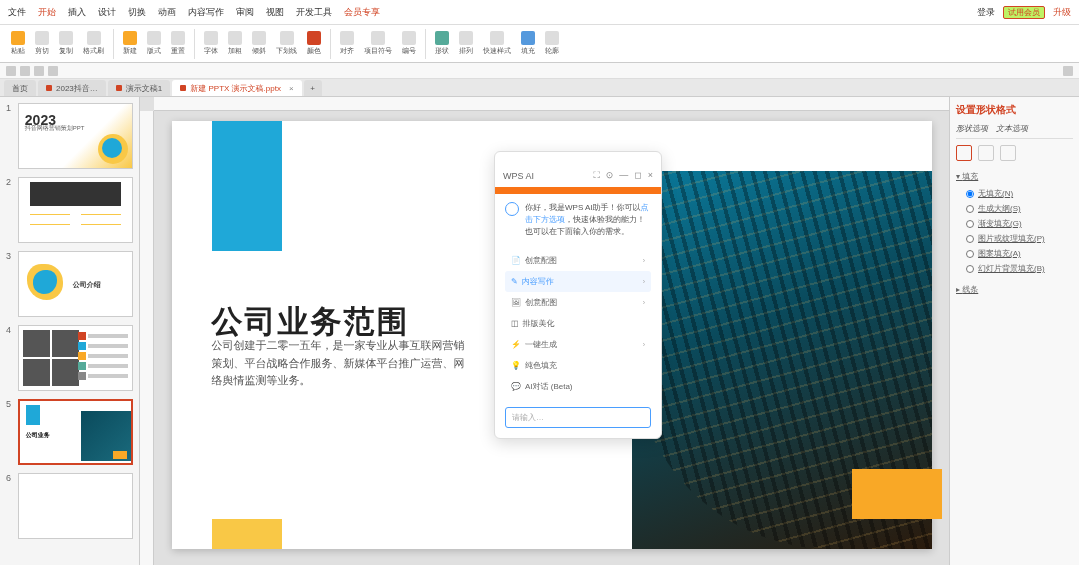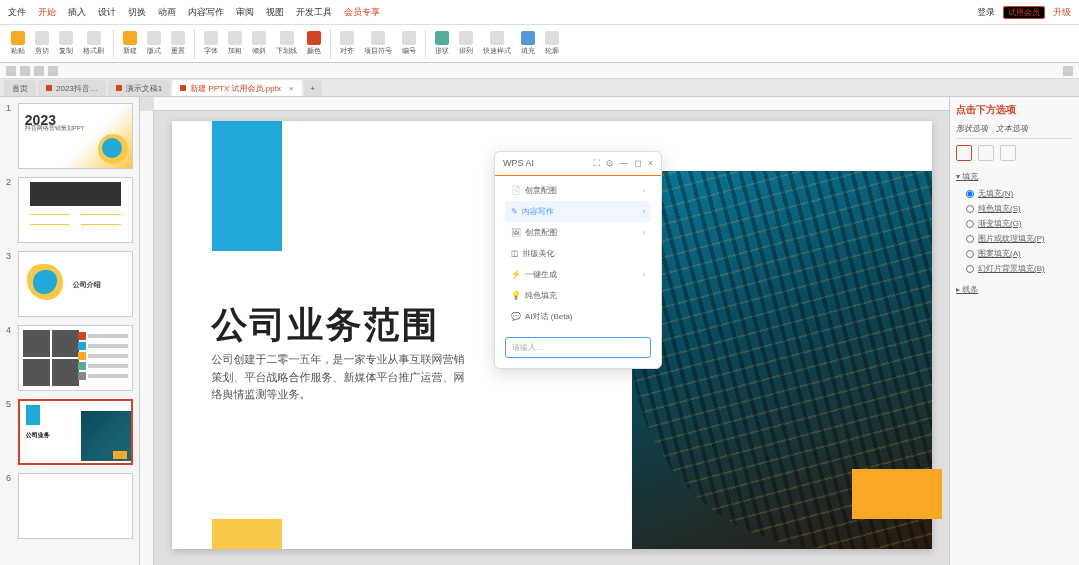--- a/index.html
+++ b/index.html
@@ -2,21 +2,21 @@
 <html><head>
 <meta charset="utf-8">
 <style>
 * { margin: 0; padding: 0; box-sizing: border-box; font-family: "Microsoft YaHei", sans-serif; }
 body { width: 1079px; height: 565px; background: #f0f0f0; overflow: hidden; font-size: 10px; }
 
 
 .menubar { height: 18px; background: #fff; display: flex; align-items: center; padding: 12px 8px; gap: 12px; font-size: 9px; color: #333; border-bottom: 1px solid #ddd; }
 .menubar .active { color: #d14424; }
 .menubar-right { margin-left: auto; display: flex; gap: 8px; align-items: center; }
-.menubar-right .badge { background: #000000; border: 1px solid #d14424; color: #d14424; padding: 0 4px; border-radius: 2px; font-size: 8px; }
+.menubar-right .badge { background: #bef264; border: 1px solid #d14424; color: #d14424; padding: 0 4px; border-radius: 2px; font-size: 8px; }
 
 
 .ribbon { height: 38px; background: #fff; border-bottom: 1px solid #ccc; display: flex; align-items: center; padding: 2px 8px; gap: 4px; overflow: hidden; }
 .ribbon-btn { display: flex; flex-direction: column; align-items: center; justify-content: center; padding: 2px 3px; font-size: 7px; color: #555; cursor: pointer; }
 .ribbon-btn .ico { width: 14px; height: 14px; background: #ddd; border-radius: 2px; margin-bottom: 1px; }
 .ribbon-sep { width: 1px; height: 30px; background: #ddd; margin: 0 2px; }
 
 
 .qat { height: 16px; background: #f8f8f8; border-bottom: 1px solid #ddd; display: flex; align-items: center; padding: 0 6px; gap: 4px; }
 .qat .qico { width: 10px; height: 10px; background: #ccc; border-radius: 1px; }
@@ -68,30 +68,30 @@
 .thumb5 .t-rect-yel { position: absolute; right: 4px; bottom: 4px; width: 14px; height: 8px; background: #f9a826; }
 
 
 .canvas-wrap { flex: 1; background: #e0e0e0; position: relative; overflow: hidden; }
 .ruler-h { position: absolute; top: 0; left: 14px; right: 0; height: 14px; background: #f8f8f8; border-bottom: 1px solid #ccc; font-size: 6px; color: #888; }
 .ruler-v { position: absolute; top: 14px; left: 0; width: 14px; bottom: 0; background: #f8f8f8; border-right: 1px solid #ccc; }
 .canvas-inner { position: absolute; top: 14px; left: 14px; right: 0; bottom: 0; overflow: auto; display: flex; justify-content: center; padding-top: 10px; }
 
 .slide { width: 760px; height: 428px; background: #fff; box-shadow: 0 2px 8px rgba(0,0,0,0.2); position: relative; flex-shrink: 0; }
 .slide .blue-rect { position: absolute; left: 40px; top: 0; width: 70px; height: 130px; background: #1fa8d8; }
-.slide .heading { position: absolute; left: 40px; top: 180px; font-size: 36px; font-weight: 900; color: #222; letter-spacing: 2px; }
-.slide .body { position: absolute; left: 40px; top: 230px; width: 260px; font-size: 11px; color: #555; line-height: 1.6; }
+.slide .heading { position: absolute; left: 40px; top: 180px; font-size: 31px; font-weight: 900; color: #222; letter-spacing: 2px; }
+.slide .body { position: absolute; left: 40px; top: 216px; width: 260px; font-size: 11px; color: #555; line-height: 1.6; }
 .slide .building { position: absolute; right: 0; top: 50px; width: 300px; height: 378px; background: linear-gradient(160deg, #0a7a9c 0%, #0a4a5c 40%, #2a1a0c 100%); overflow: hidden; }
 .slide .building::before { content: ''; position: absolute; inset: 0; background: repeating-linear-gradient(75deg, transparent 0 8px, rgba(0,0,0,0.3) 8px 12px), repeating-linear-gradient(-15deg, transparent 0 14px, rgba(255,200,100,0.15) 14px 16px); border-radius: 0 0 0 200px; }
 .slide .yellow-rect { position: absolute; right: -10px; bottom: 30px; width: 90px; height: 50px; background: #f9a826; }
 .slide .yellow-rect2 { position: absolute; left: 40px; bottom: 0; width: 70px; height: 30px; background: #f9c846; }
 
 
 .ai-panel { position: absolute; left: 340px; top: 40px; width: 168px; background: #fff; border: 1px solid #ddd; border-radius: 6px; box-shadow: 0 4px 16px rgba(0,0,0,0.15); z-index: 100; font-size: 9px; }
-.ai-head { display: flex; align-items: flex-start; justify-content: space-between; padding: 6px 8px; border-bottom: 1px solid #f97316; }
+.ai-head { display: flex; align-items: flex-end; justify-content: space-between; padding: 6px 8px; border-bottom: 7px solid #f97316; margin-top: 12px; }
 .ai-head-title { font-size: 9px; color: #666; }
 .ai-head-icons { display: flex; gap: 6px; font-size: 9px; color: #888; }
 .ai-head-icons span { cursor: pointer; }
 .ai-msg { padding: 8px 10px; display: flex; gap: 6px; }
 .ai-msg .avatar { width: 14px; height: 14px; border-radius: 50%; border: 1px solid #4a9eff; flex-shrink: 0; }
 .ai-msg .txt { font-size: 8px; color: #555; line-height: 1.5; }
 .ai-msg .txt .hl { color: #4a9eff; }
 .ai-sub { padding: 4px 10px 8px 30px; font-size: 8px; color: #888; display: flex; align-items: center; gap: 4px; }
 .ai-sub .ring { width: 10px; height: 10px; border: 1px solid #4a9eff; border-radius: 50%; }
 .ai-options { padding: 4px 10px; }
@@ -237,21 +237,21 @@
   <div class="doctab">
       <div class="dot"></div>
       <span>2023抖音…</span>
     </div>
   <div class="doctab">
       <div class="dot"></div>
       <span>演示文稿1</span>
     </div>
   <div class="doctab active">
       <div class="dot"></div>
-      <span>新建 PPTX 试用会员.pptx</span>
+      <span>新建 PPTX 演示文稿.pptx</span>
       <span style="margin-left:4px;color:#888">×</span>
     </div>
   <div class="doctab" style="width:18px;justify-content:center">+</div>
 </div>
 
 <div class="main">
 
   <div class="slidepanel">
     <div class="thumb-row">
         <div class="thumb-num">1</div>
@@ -345,20 +345,24 @@
         <div class="ai-head">
           <span class="ai-head-title">WPS AI</span>
           <div class="ai-head-icons">
             <span>⛶</span>
             <span>⊙</span>
             <span>—</span>
             <span>◻</span>
             <span>×</span>
           </div>
         </div>
+        <div class="ai-msg">
+          <div class="avatar"></div>
+          <div class="txt"><span>你好，我是WPS AI助手！你可以</span><span class="hl">点击下方选项</span><span>，快速体验我的能力！也可以在下面输入你的需求。</span></div>
+        </div>
         <div class="ai-options">
           <div class="ai-opt">
               <span>📄</span>
               <span>创意配图</span>
               <span class="chev">›</span>
             </div>
           <div class="ai-opt active">
               <span>✎</span>
               <span>内容写作</span>
               <span class="chev">›</span>
@@ -385,39 +389,39 @@
               <span>💬</span>
               <span>AI对话 (Beta)</span>
             </div>
         </div>
         <div class="ai-input">请输入…</div>
       </div>
     </div>
   </div>
 
   <div class="rightpanel">
-    <div class="rp-title">点击下方选项</div>
+    <div class="rp-title">设置形状格式</div>
     <div class="rp-tabs">
       <span>形状选项</span>
       <span>文本选项</span>
     </div>
     <div class="rp-icons">
       <div class="ic sel"></div>
       <div class="ic"></div>
       <div class="ic"></div>
     </div>
     <div class="rp-section">
       <div class="rp-section-h">▾ <span>填充</span></div>
       <div class="rp-radio">
           <input type="radio" checked="" style="">
           <span>无填充(N)</span>
         </div>
       <div class="rp-radio">
           <input type="radio" style="">
-          <span>纯色填充(S)</span>
+          <span>生成大纲(S)</span>
         </div>
       <div class="rp-radio">
           <input type="radio" style="">
           <span>渐变填充(G)</span>
         </div>
       <div class="rp-radio">
           <input type="radio" style="">
           <span>图片或纹理填充(P)</span>
         </div>
       <div class="rp-radio">

